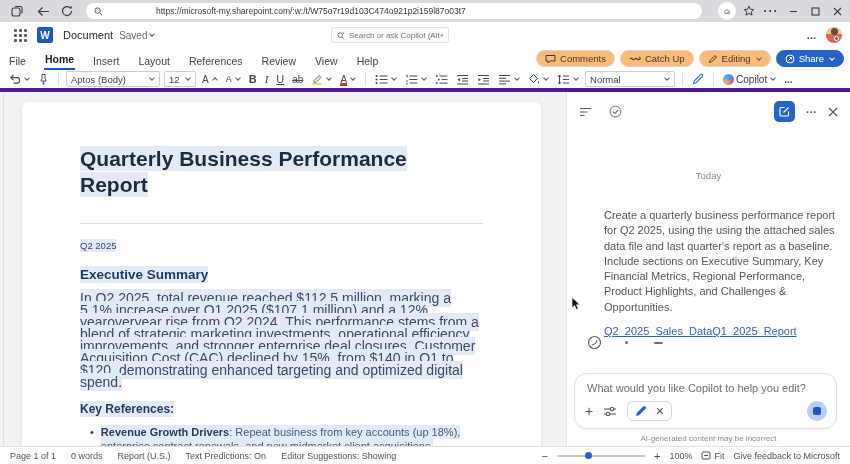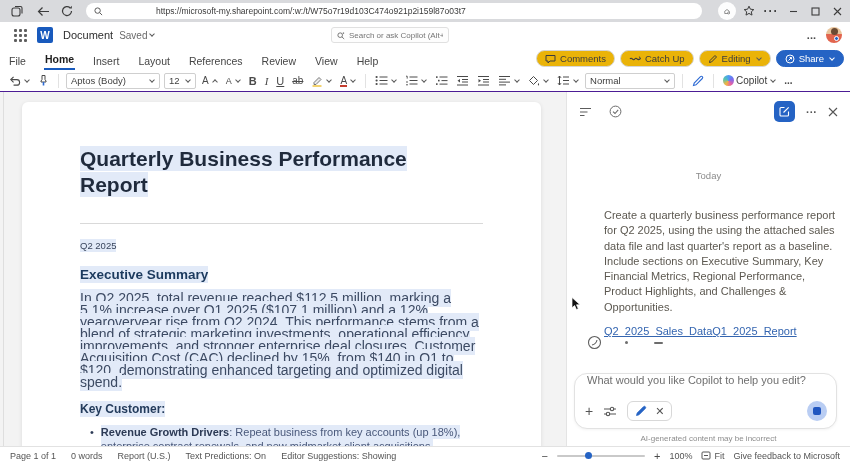--- a/index.html
+++ b/index.html
@@ -25,25 +25,25 @@
   .tb-right { position:absolute; right:8px; display:flex; align-items:center; gap:10px; }
   .avatar { width:16px; height:16px; border-radius:50%; background:linear-gradient(180deg,#e8c49c 0%,#e8c49c 45%,#e2654e 46%,#e2654e 100%); position:relative; overflow:hidden; }
   .avatar::before { content:""; position:absolute; top:1px; left:4.5px; width:7px; height:7px; border-radius:50%; background:#6b4a33; }
   .presence { position:absolute; right:3px; bottom:2px; width:5px; height:5px; border-radius:50%; background:#2563c4; border:1px solid #fff; }
 
   
   .ribbon-tabs { height:22px; background:#fff; display:flex; align-items:flex-end; padding-left:8px; gap:17px; font-size:10.5px; color:#454545; position:relative; }
   .rtab { cursor:default; padding:3px 1px; }
   .rtab.active { font-weight:bold; color:#1f1f1f; border-bottom:2.5px solid #185abd; }
   .rib-right { position:absolute; right:6px; top:2px; display:flex; gap:5px; align-items:center; }
-  .pillbtn { height:17px; border:1px solid #d6d6d6; border-radius:9px; background:#eab308; display:flex; align-items:center; gap:4px; font-size:9.5px; color:#3c3c3c; padding:0 8px; }
+  .pillbtn { height:17px; border:1px solid #d6d6d6; border-radius:9px; background:#fdba74; display:flex; align-items:center; gap:4px; font-size:9.5px; color:#3c3c3c; padding:0 8px; }
   .pillbtn.share { background:#2563c4; border-color:#2563c4; color:#fff; }
 
   
-  .fmtbar { height:22px; background:#fff; border-bottom:1px solid #4c1d95; display:flex; align-items:center; padding:0 6px; gap:4px; font-size:10px; color:#4a4a4a; }
+  .fmtbar { height:22px; background:#fff; border-bottom:4px solid #4c1d95; display:flex; align-items:center; padding:0 6px; gap:4px; font-size:10px; color:#4a4a4a; }
   .tbtn { display:flex; align-items:center; gap:2px; padding:1px 2px; border-radius:2px; }
   .sep { width:1px; height:14px; background:#e2e2e2; margin:0 3px; }
   .combo { height:16px; border:1px solid #cfcfcf; border-radius:2px; display:flex; align-items:center; justify-content:space-between; padding:0 4px; font-size:9.5px; color:#3f3f3f; background:#fff; }
   .chv { width:4px; height:4px; border-right:1px solid #5a5a5a; border-bottom:1px solid #5a5a5a; transform:rotate(45deg); display:inline-block; margin:0 1px 2px 2px; }
   .chv.up { transform:rotate(-135deg); margin:2px 1px 0 2px; }
   .bold { font-weight:bold; } .ital { font-style:italic; } .unde { text-decoration:underline; } .strike { text-decoration:line-through; }
   .fc { position:relative; font-size:10px; }
   .fc::after { content:""; position:absolute; left:0; right:0; bottom:-1px; height:2.5px; background:#c43e2f; }
   .cplogo { width:11px; height:11px; border-radius:50%; background:conic-gradient(#4c9df3,#7b6cf0,#e361a8,#f3b63f,#57c4b0,#4c9df3); }
 
@@ -71,21 +71,21 @@
   .p-head .right { margin-left:auto; display:flex; gap:11px; align-items:center; }
   .newchat { width:21px; height:21px; background:#2563c4; border-radius:5px; display:flex; align-items:center; justify-content:center; }
   .p-today { position:absolute; top:78px; left:0; right:0; text-align:center; font-size:9.5px; color:#8b8b8b; }
   .p-msg { position:absolute; top:116px; left:37px; right:13px; font-size:11px; line-height:15.3px; color:#5c5850; }
   .p-links { margin-top:9px; display:flex; }
   .p-links a { font-size:11px; color:#3465b0; text-decoration:underline; }
   .p-genrow { position:absolute; top:243px; left:20px; display:flex; align-items:center; }
   .p-genrow .dotp { width:3px; height:3px; border-radius:50%; background:#6d6d6d; margin-left:23px; }
   .p-genrow .dashp { width:9px; height:2px; border-radius:1px; background:#6d6d6d; margin-left:26px; }
   .inputcard { position:absolute; left:7px; right:13px; top:281px; height:56px; border:1px solid #e2e2e2; border-radius:13px; background:#fff; box-shadow:0 1px 3px rgba(0,0,0,0.05); }
-  .inputcard input { position:absolute; top:0; left:12px; right:12px; border:none; outline:none; font-size:11px; color:#444; font-family:"Liberation Sans",sans-serif; width:calc(100% - 24px); background:transparent; }
+  .inputcard input { position:absolute; top:8px; left:12px; right:12px; border:none; outline:none; font-size:11px; color:#444; font-family:"Liberation Sans",sans-serif; width:calc(100% - 24px); background:transparent; }
   .inputcard input::placeholder { color:#6f6f6f; opacity:1; }
   .icrow { position:absolute; left:10px; right:9px; bottom:7px; display:flex; align-items:center; gap:10px; }
   .plus { font-size:14px; color:#555; line-height:10px; }
   .pengroup { border:1px solid #d8d8d8; border-radius:6px; height:20px; display:flex; align-items:center; gap:8px; padding:0 7px; }
   .xsm { font-size:11px; color:#555; }
   .stopbtn { margin-left:auto; width:20px; height:20px; border-radius:50%; background:#b9cdf3; display:flex; align-items:center; justify-content:center; }
   .stopbtn i { width:8px; height:8px; background:#2056c0; border-radius:2px; display:block; }
   .p-disc { position:absolute; bottom:3px; left:0; right:0; text-align:center; font-size:8px; color:#8d8d8d; }
 
   
@@ -356,21 +356,21 @@
 <div class="main">
 
   <div class="doc-area">
     <div class="page">
       <div class="page-content">
         <div class="doc-title"><span class="hl">Quarterly Business Performance Report</span></div>
         <hr class="doc-hr">
         <div class="doc-sub"><span class="hl">Q2 2025</span></div>
         <div class="doc-h2"><span class="hl">Executive Summary</span></div>
         <div class="doc-body"><span class="hl">In Q2 2025, total revenue reached $112.5 million, marking a 5.1% increase over Q1 2025 ($107.1 million) and a 12% yearoveryear rise from Q2 2024. This performance stems from a blend of strategic marketing investments, operational efficiency improvements, and stronger enterprise deal closures. Customer Acquisition Cost (CAC) declined by 15%, from $140 in Q1 to $120, demonstrating enhanced targeting and optimized digital spend.</span></div>
-        <div class="doc-h3"><span class="hl">Key Customer:</span></div>
+        <div class="doc-h3"><span class="hl">Key References:</span></div>
         <div class="doc-bullet">
           <span class="dot">•</span>
           <span><span class="hl"><b style="color:#2c3a55;">Revenue Growth Drivers</b><span>: Repeat business from key accounts (up 18%), enterprise contract renewals, and new midmarket client acquisitions.</span></span></span>
         </div>
       </div>
     </div>
   </div>
 
   <div class="panel">
     <div class="p-head">

